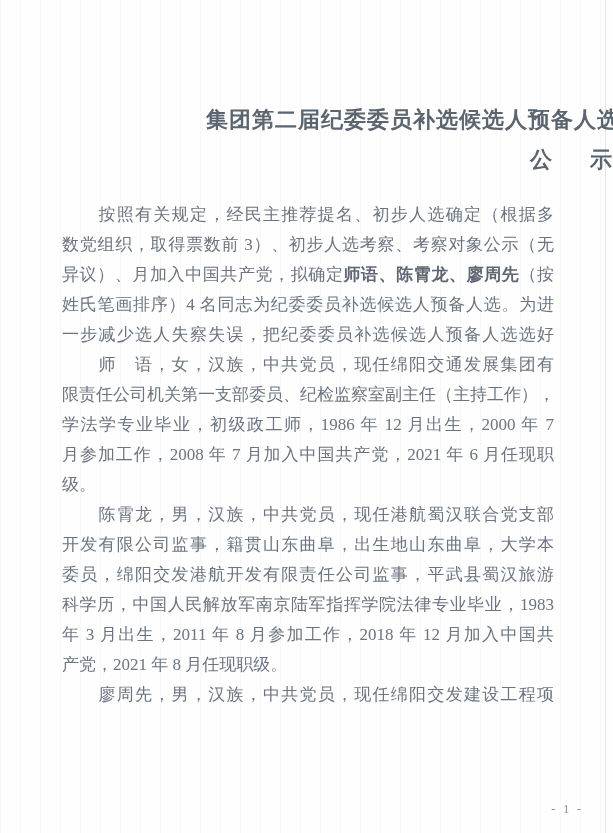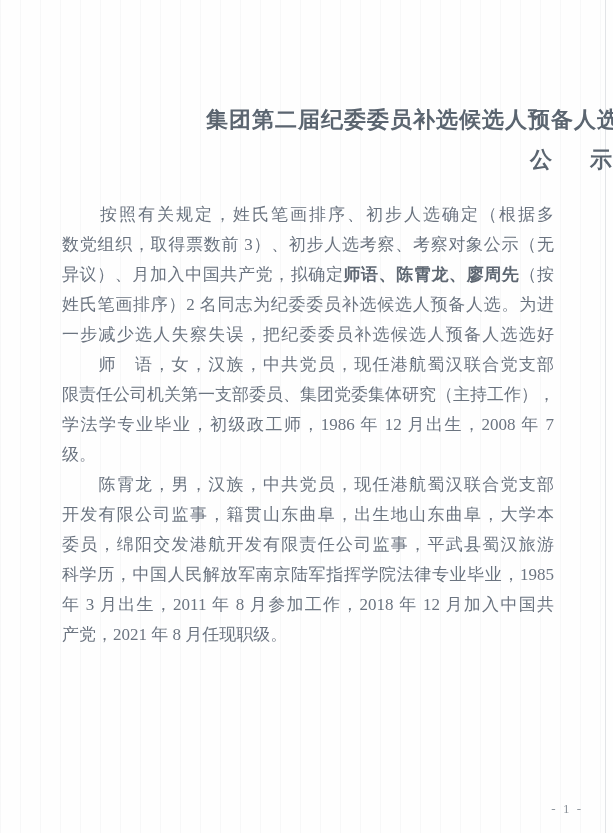--- a/index.html
+++ b/index.html
@@ -85,36 +85,38 @@
 
   <div class="scan-edge"></div>
 
   <div class="title-block">
     <div>集团第二届纪委委员补选候选人预备人选</div>
     <div class="title-line2">公　示</div>
   </div>
 
   <div class="content">
 
-    <div class="line">　　按照有关规定，姓氏笔画排序、初步人选确定（根据多</div>
+    <div class="line">　　按照有关规定，经民主推荐提名、初步人选确定（根据多</div>
     <div class="line">数党组织，取得票数前 3）、初步人选考察、考察对象公示（无</div>
     <div class="line"><span>异议）、月加入中国共产党，拟确定</span><span class="names">师语、陈霄龙、廖周先</span><span>（按</span></div>
-    <div class="line">姓氏笔画排序）2 名同志为纪委委员补选候选人预备人选。为进</div>
+    <div class="line">姓氏笔画排序）4 名同志为纪委委员补选候选人预备人选。为进</div>
     <div class="line">一步减少选人失察失误，把纪委委员补选候选人预备人选选好</div>
 
-    <div class="line">　　师　语，女，汉族，中共党员，现任港航蜀汉联合党支部</div>
-    <div class="line">限责任公司机关第一支部委员、集团党委集体研究（主持工作），</div>
-    <div class="line">学法学专业毕业，初级政工师，1986 年 12 月出生，2008 年 7</div>
+    <div class="line">　　师　语，女，汉族，中共党员，现任绵阳交通发展集团有</div>
+    <div class="line">限责任公司机关第一支部委员、纪检监察室副主任（主持工作），</div>
+    <div class="line">学法学专业毕业，初级政工师，1986 年 12 月出生，2000 年 7</div>
+    <div class="line">月参加工作，2008 年 7 月加入中国共产党，2021 年 6 月任现职</div>
     <div class="line short">级。</div>
 
     <div class="line">　　陈霄龙，男，汉族，中共党员，现任港航蜀汉联合党支部</div>
     <div class="line">开发有限公司监事，籍贯山东曲阜，出生地山东曲阜，大学本</div>
     <div class="line">委员，绵阳交发港航开发有限责任公司监事，平武县蜀汉旅游</div>
-    <div class="line">科学历，中国人民解放军南京陆军指挥学院法律专业毕业，1985</div>
+    <div class="line">科学历，中国人民解放军南京陆军指挥学院法律专业毕业，1983</div>
     <div class="line">年 3 月出生，2011 年 8 月参加工作，2018 年 12 月加入中国共</div>
     <div class="line short">产党，2021 年 8 月任现职级。</div>
 
+    <div class="line">　　廖周先，男，汉族，中共党员，现任绵阳交发建设工程项</div>
 
   </div>
 
   <div class="page-number">- 1 -</div>
 
 </div>
 
 </body></html>

